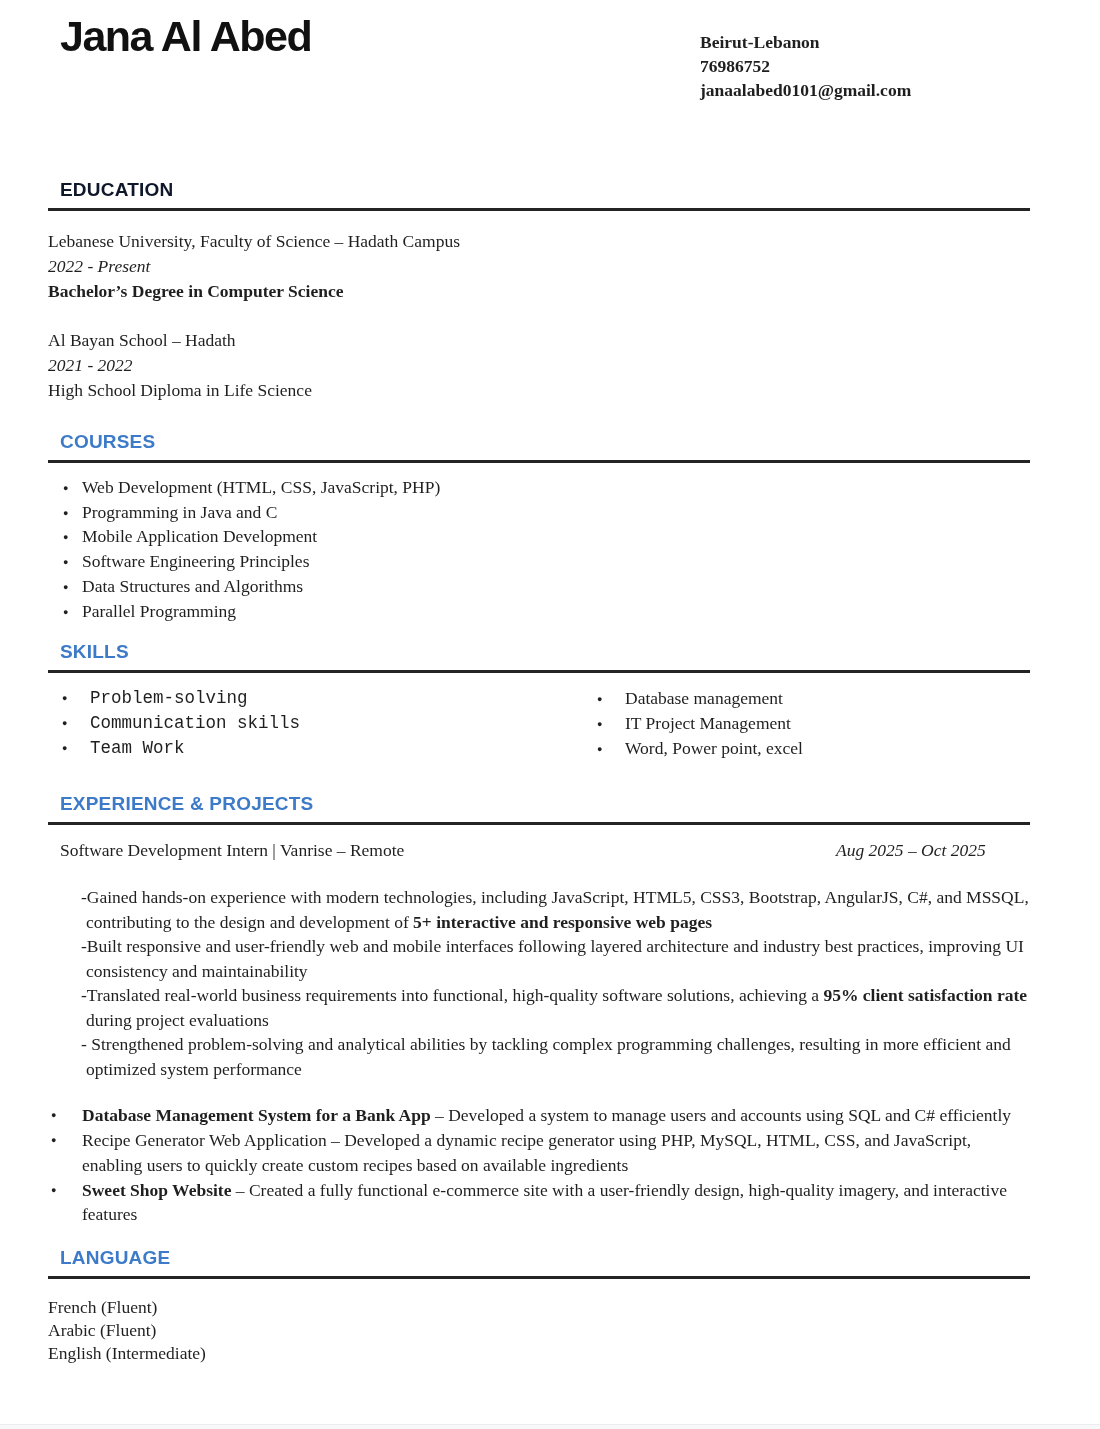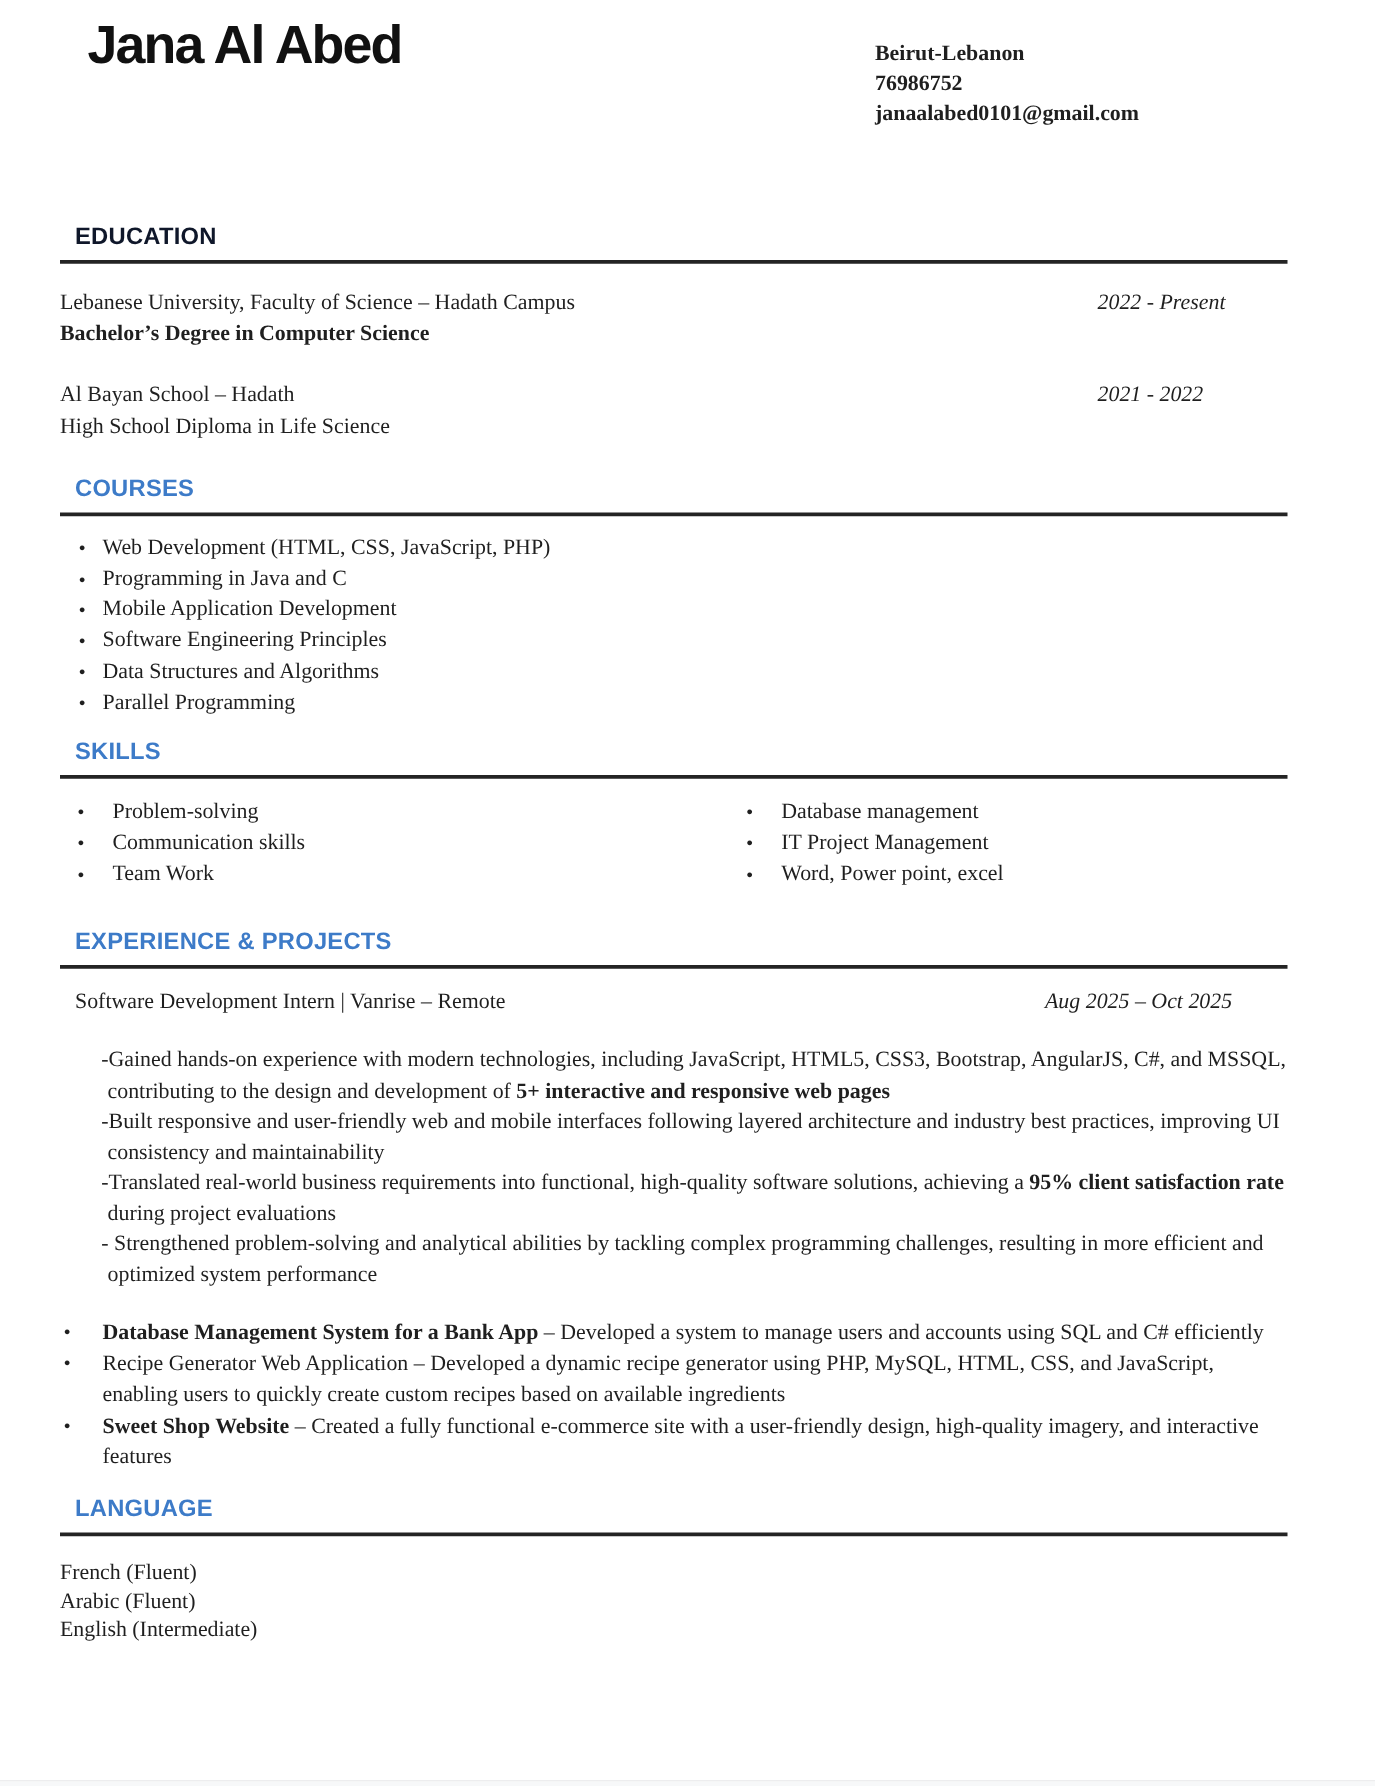--- a/index.html
+++ b/index.html
@@ -11,21 +11,21 @@
     background:#ffffff;
     overflow:hidden;
     font-family:"Liberation Serif", serif;
     color:#1f1f1f;
   }
   .content { padding:0 70px 0 48px; }
 
   
   .header { position:relative; height:117px; }
   .name {
-    position:absolute; left:22px; top:12px;
+    position:absolute; left:12px; top:12px;
     font-family:"Liberation Sans", sans-serif;
     font-weight:700; font-size:43px; letter-spacing:-1.5px;
     color:#111;
   }
   .contact {
     position:absolute; left:652px; top:30px;
     font-weight:700; font-size:17.5px; line-height:24px;
   }
 
   
@@ -33,21 +33,21 @@
     font-family:"Liberation Sans", sans-serif;
     font-weight:700; font-size:19px; letter-spacing:0.2px;
     padding-left:12px;
   }
   .rule { border:none; border-top:3px solid #242424; margin-top:7px; }
 
   
   .edu-section { margin-top:62px; }
   .edu-entries { margin-top:18px; font-size:17.5px; line-height:25px; }
   .edu-entry { margin-bottom:24px; }
-  .edu-row { display:flex; }
+  .edu-row { display:flex;flex-direction:column; }
   .edu-row .left { flex:1; }
   .date-col { width:152px; font-style:italic; }
   .degree-bold { font-weight:700; }
 
   
   .bullets { list-style:none; }
   .bullets li {
     position:relative; padding-left:34px;
     font-size:17.5px; line-height:24.7px;
   }
@@ -56,21 +56,21 @@
     font-size:9px;
   }
 
   
   .courses-section { margin-top:28px; }
   .courses-section .bullets { margin-top:12px; }
 
   
   .skills-section { margin-top:18px; }
   .skills-cols { display:flex; margin-top:13px; }
-  .skills-cols .col-left { width:547px; }
+  .skills-cols .col-left { width:547px;font-family:Liberation Mono, monospace; }
   .skills-cols .col-right { flex:1; }
   .skills-cols li { padding-left:42px; line-height:25px; }
   .skills-cols li::before { left:14px; top:1px; }
   .skills-cols .col-right li { padding-left:30px; }
   .skills-cols .col-right li::before { left:2px; }
 
   
   .exp-section { margin-top:32px; }
   .role-row { display:flex; margin-top:13px; font-size:17.5px; line-height:24px; }
   .role-title { flex:1; font-weight:400; padding-left:12px; }

